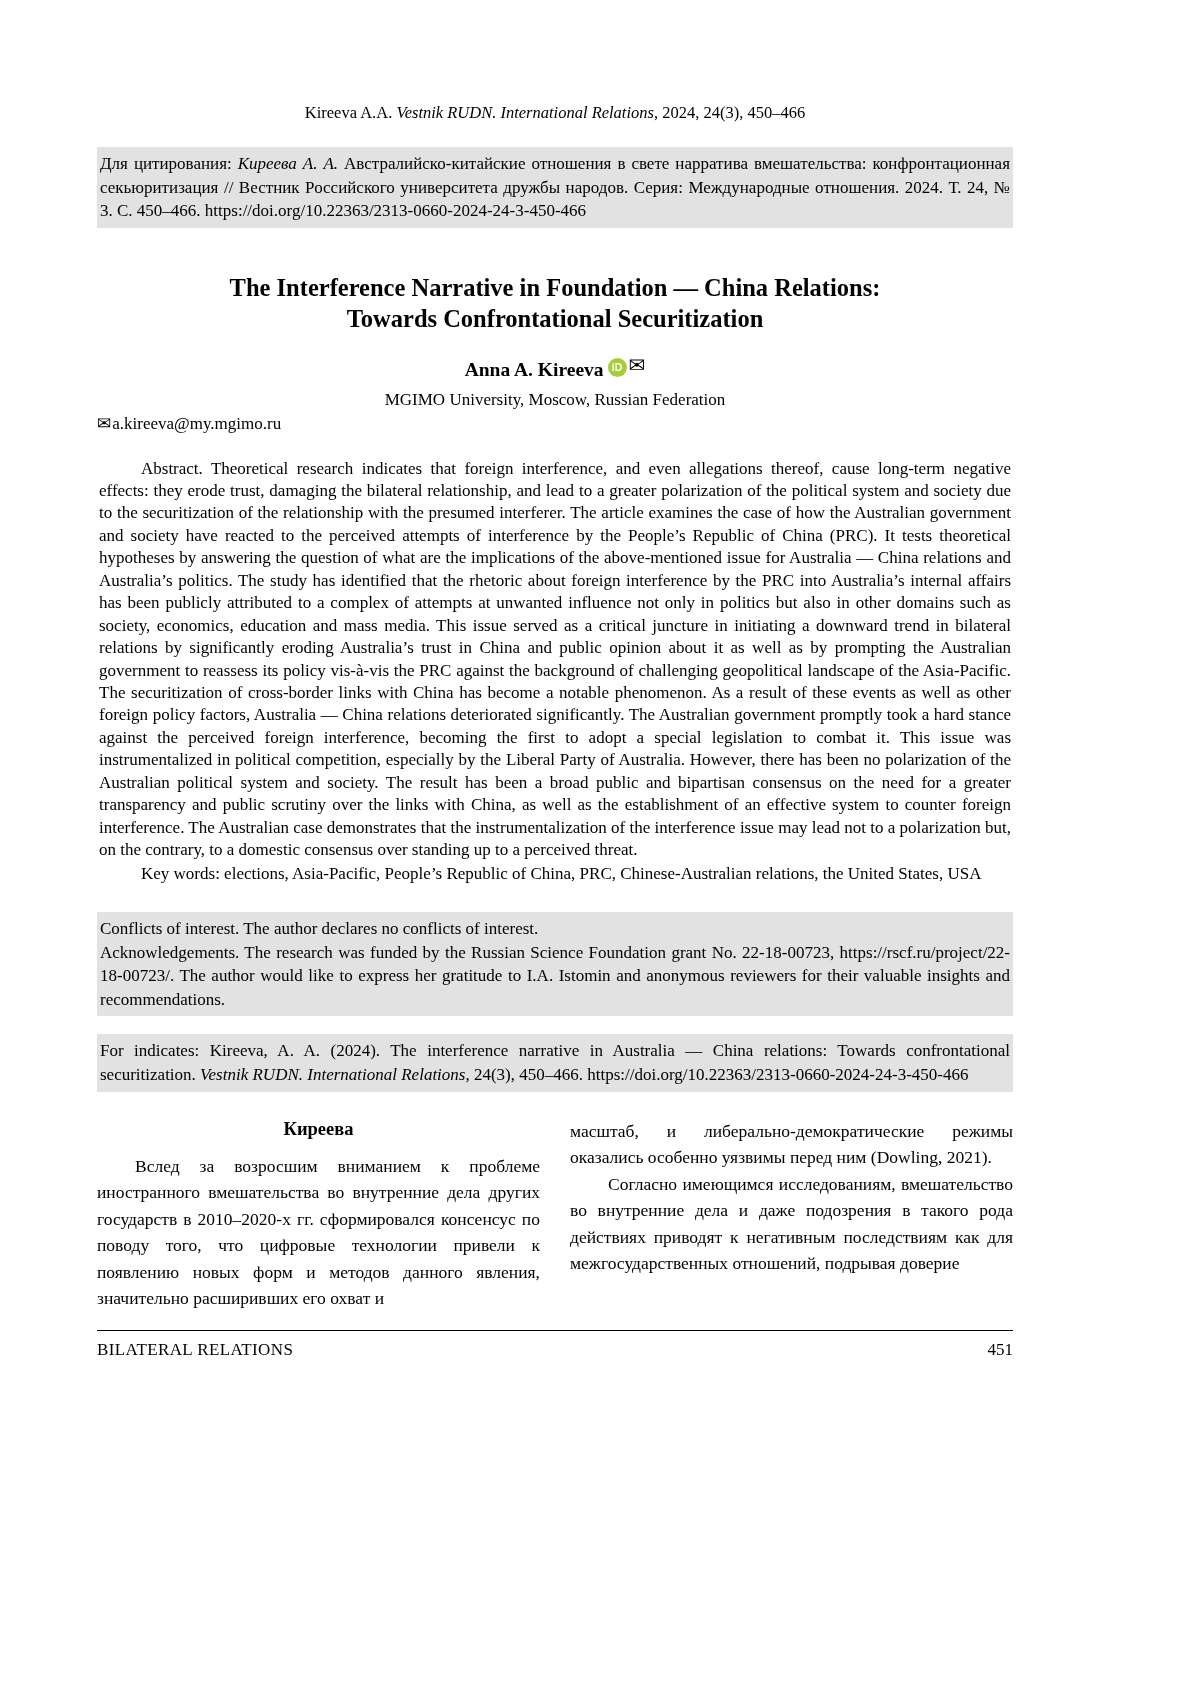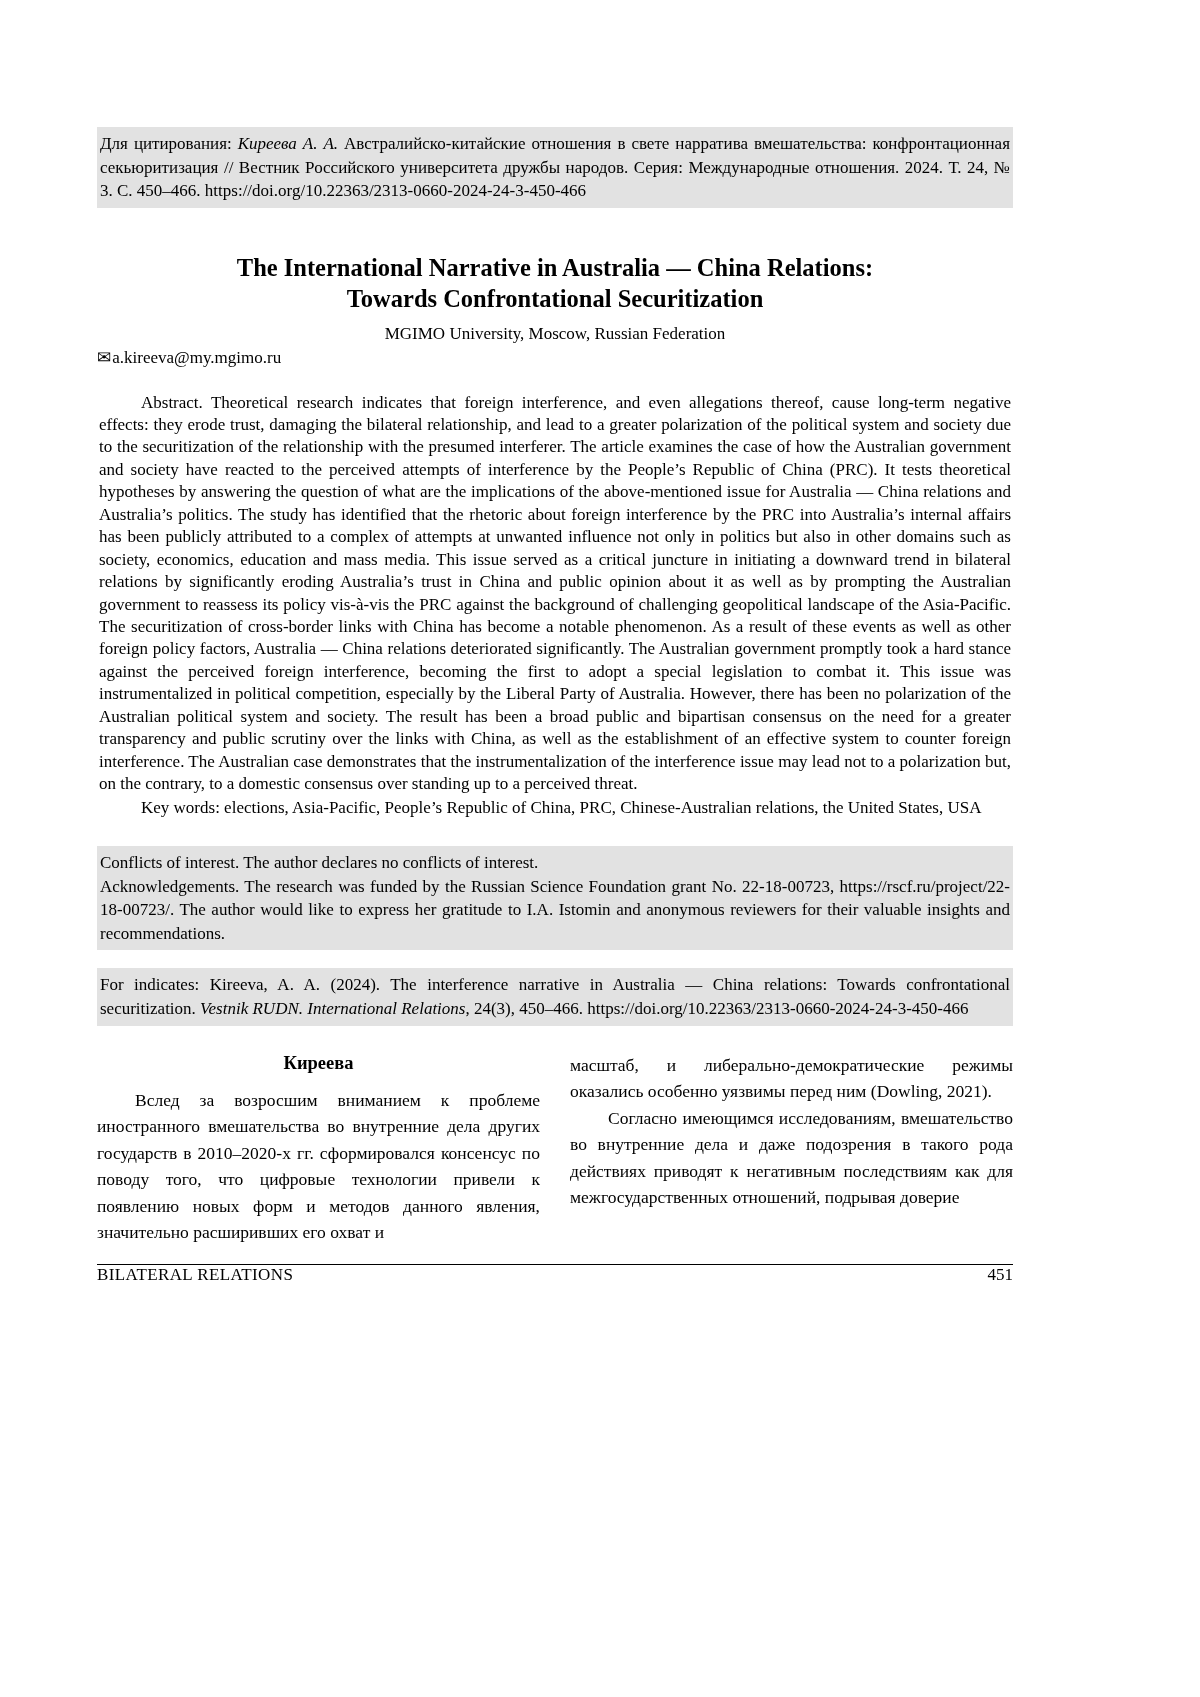--- a/index.html
+++ b/index.html
@@ -78,41 +78,44 @@
     text-align: justify;
     font-size: 17.5px;
     line-height: 26.5px;
     margin: 0;
     hyphens: auto;
   }
   .col p.indented { text-indent: 38px; }
   .page-footer {
     margin-top: 18px;
     border-top: 1.5px solid #000;
+    padding-top: 9px;
     display: flex;
     justify-content: space-between;
     align-items: baseline;
     font-size: 17px;
   }
   .footer-section { letter-spacing: 0.4px; }
   b.lead { font-weight: normal; }
   .doi-link { color: inherit; text-decoration: none; cursor: pointer; }
 </style>
 </head>
 <body>
 
 <div class="page">
 
+  <div class="running-head"><span>Kireeva A.A.</span> <i>Vestnik RUDN. International Relations</i><span>, 2024, 24(3), 450–466</span></div>
 
   <div class="graybox box-citation-ru">
     <p><b class="lead">Для цитирования:</b> <i>Киреева А. А.</i> <span>Австралийско-китайские отношения в свете нарратива вмешательства: конфронтационная секьюритизация // Вестник Российского университета дружбы народов. Серия: Международные отношения. 2024. Т. 24, № 3. С. 450–466.</span> <span class="doi-link">https://doi.org/10.22363/2313-0660-2024-24-3-450-466</span></p>
   </div>
 
-  <h1 class="article-title"><span>The International Narrative in Australia — China Relations:</span><br><span>Towards Confrontational Securitization</span></h1>
+  <h1 class="article-title"><span>The Interference Narrative in Foundation — China Relations:</span><br><span>Towards Confrontational Securitization</span></h1>
 
+  <div class="author-line"><span class="author-name">Anna A. Kireeva</span><span class="orcid-badge">iD</span><span class="envelope">✉</span></div>
 
   <div class="affiliation">MGIMO University, Moscow, Russian Federation</div>
 
   <div class="email-line"><span class="envelope-sm">✉</span><span class="doi-link">a.kireeva@my.mgimo.ru</span></div>
 
   <p class="para abstract-para" lang="en"><b class="lead">Abstract.</b> <span>Theoretical research indicates that foreign interference, and even allegations thereof, cause long-term negative effects: they erode trust, damaging the bilateral relationship, and lead to a greater polarization of the political system and society due to the securitization of the relationship with the presumed interferer. The article examines the case of how the Australian government and society have reacted to the perceived attempts of interference by the People’s Republic of China (PRC). It tests theoretical hypotheses by answering the question of what are the implications of the above-mentioned issue for Australia — China relations and Australia’s politics. The study has identified that the rhetoric about foreign interference by the PRC into Australia’s internal affairs has been publicly attributed to a complex of attempts at unwanted influence not only in politics but also in other domains such as society, economics, education and mass media. This issue served as a critical juncture in initiating a downward trend in bilateral relations by significantly eroding Australia’s trust in China and public opinion about it as well as by prompting the Australian government to reassess its policy vis-à-vis the PRC against the background of challenging geopolitical landscape of the Asia-Pacific. The securitization of cross-border links with China has become a notable phenomenon. As a result of these events as well as other foreign policy factors, Australia — China relations deteriorated significantly. The Australian government promptly took a hard stance against the perceived foreign interference, becoming the first to adopt a special legislation to combat it. This issue was instrumentalized in political competition, especially by the Liberal Party of Australia. However, there has been no polarization of the Australian political system and society. The result has been a broad public and bipartisan consensus on the need for a greater transparency and public scrutiny over the links with China, as well as the establishment of an effective system to counter foreign interference. The Australian case demonstrates that the instrumentalization of the interference issue may lead not to a polarization but, on the contrary, to a domestic consensus over standing up to a perceived threat.</span></p>
 
   <p class="para keywords-para" lang="en"><b class="lead">Key words:</b> <span>elections, Asia-Pacific, People’s Republic of China, PRC, Chinese-Australian relations, the United States, USA</span></p>
 
   <div class="graybox box-conflicts">

